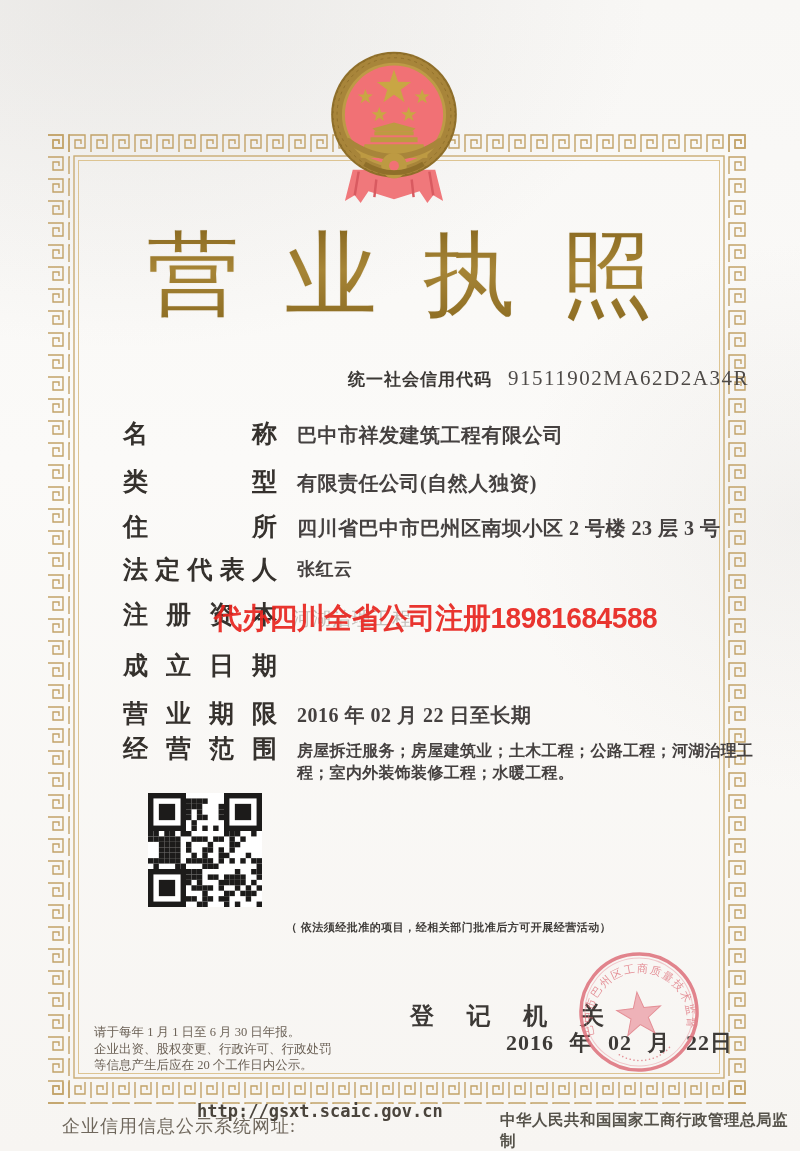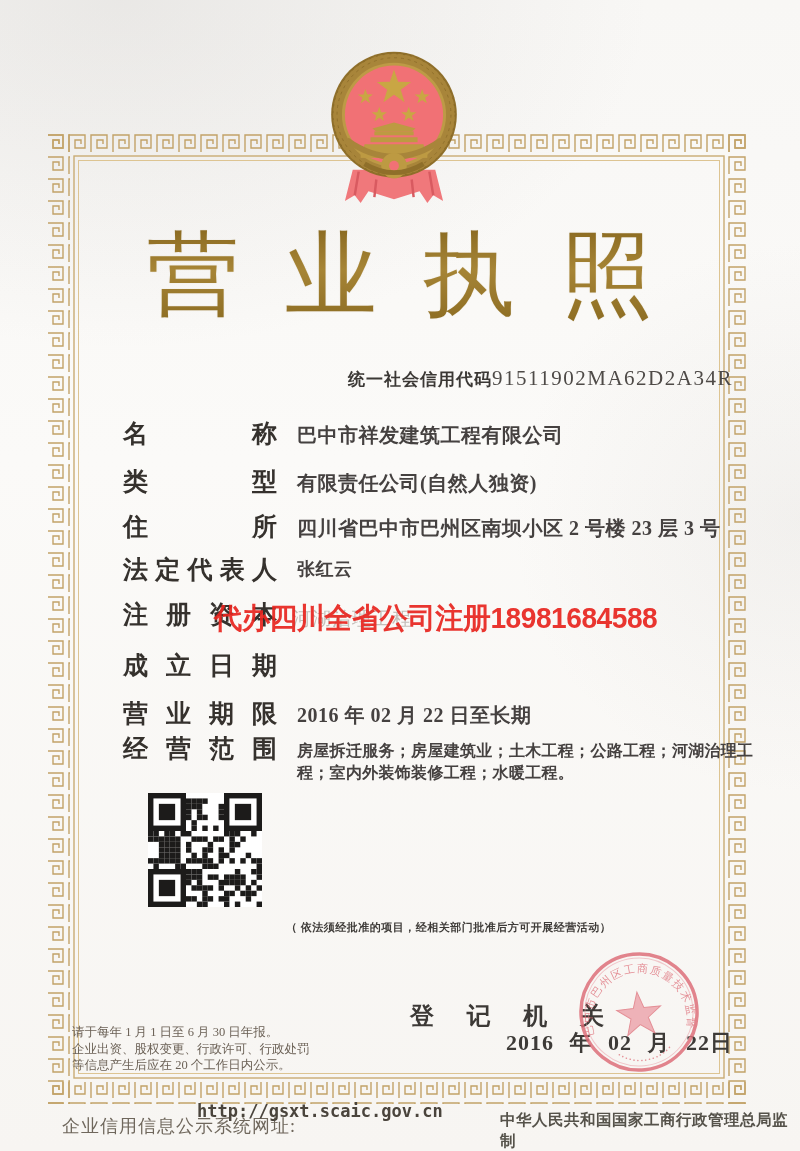--- a/index.html
+++ b/index.html
@@ -17,21 +17,21 @@
   
   .title{
     position:absolute;left:0;top:224px;width:800px;text-align:center;
     font-family:"Liberation Sans",sans-serif;font-weight:normal;
     font-size:92px;line-height:1.1;letter-spacing:46px;text-indent:46px;
     color:#9c7b2b;
     background:linear-gradient(180deg,#8a6a20 0%,#b2903e 45%,#8f6f24 100%);
     -webkit-background-clip:text;background-clip:text;-webkit-text-fill-color:transparent;
     text-shadow:0 0 1px rgba(130,100,30,.25);
   }
-  .credit{position:absolute;left:348px;top:366px;display:flex;align-items:baseline;gap:0;}
+  .credit{position:absolute;left:348px;top:366px;display:flex;align-items:baseline;gap:16px;}
   .credit .lbl{font-family:"Liberation Sans",sans-serif;font-weight:bold;font-size:17px;color:#3b3835;letter-spacing:1px;}
   .credit .val{font-family:Liberation Serif, serif;font-size:21px;color:#4e4a47;letter-spacing:1.5px;}
   
   .row{position:absolute;left:123px;display:flex;align-items:flex-start;}
   .row .lbl{
     width:154px;display:flex;justify-content:space-between;flex-shrink:0;
     font-family:"Liberation Sans",sans-serif;font-weight:bold;font-size:25px;color:#35312d;line-height:1.1;
   }
   .row .val{margin-left:20px;font-size:20px;font-weight:600;color:#454140;letter-spacing:.5px;line-height:1.3;padding-top:2px;}
   .row .val.small{font-size:16px;letter-spacing:.3px;width:460px;line-height:1.35;padding-top:5px;}
@@ -42,21 +42,21 @@
     transform:scaleX(.97);transform-origin:left;letter-spacing:-0.5px;opacity:.92;
   }
   .qr{position:absolute;left:148px;top:793px;width:114px;height:114px;}
   .note{position:absolute;left:286px;top:920px;font-size:11px;font-weight:600;color:#3e3b38;letter-spacing:.5px;}
   .regorg{
     position:absolute;left:410px;top:983px;
     font-family:"Liberation Sans",sans-serif;font-weight:bold;font-size:24px;color:#3c3936;letter-spacing:13px;margin-top:17px;
   }
   .regdate{position:absolute;left:506px;top:1028px;font-size:22px;font-weight:600;color:#3d3a37;word-spacing:9px;letter-spacing:1px;}
   .seal{position:absolute;left:575px;top:948px;width:128px;height:128px;opacity:.82;transform:rotate(-6deg);}
-  .annual{position:absolute;left:72px;top:1024px;font-size:12.5px;line-height:16.5px;color:#6b6156;font-weight:500;}
+  .annual{position:absolute;left:94px;top:1024px;font-size:12.5px;line-height:16.5px;color:#6b6156;font-weight:500;}
   .foot-label{position:absolute;left:62px;top:1114px;font-size:18px;color:#6f675c;letter-spacing:1px;}
   .foot-url{position:absolute;left:197px;top:1101px;font-family:"DejaVu Sans Mono",monospace;font-weight:bold;font-size:17px;color:#4a443c;}
   .foot-issuer{position:absolute;left:500px;top:1110px;font-size:15.5px;color:#55524a;letter-spacing:.5px;font-weight:600;}
 </style>
 </head>
 <body>
 
 <div class="paper">
 
   <svg class="frame-svg" width="800" height="1151" aria-hidden="true">

